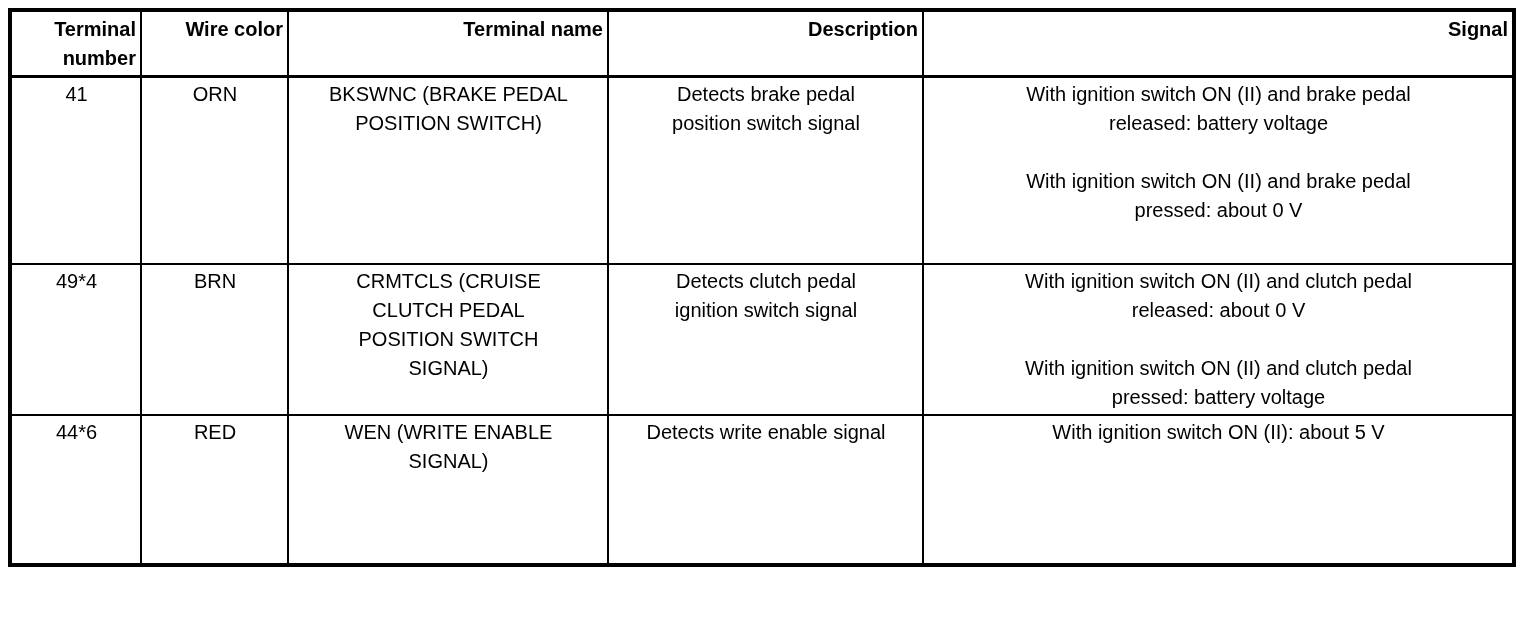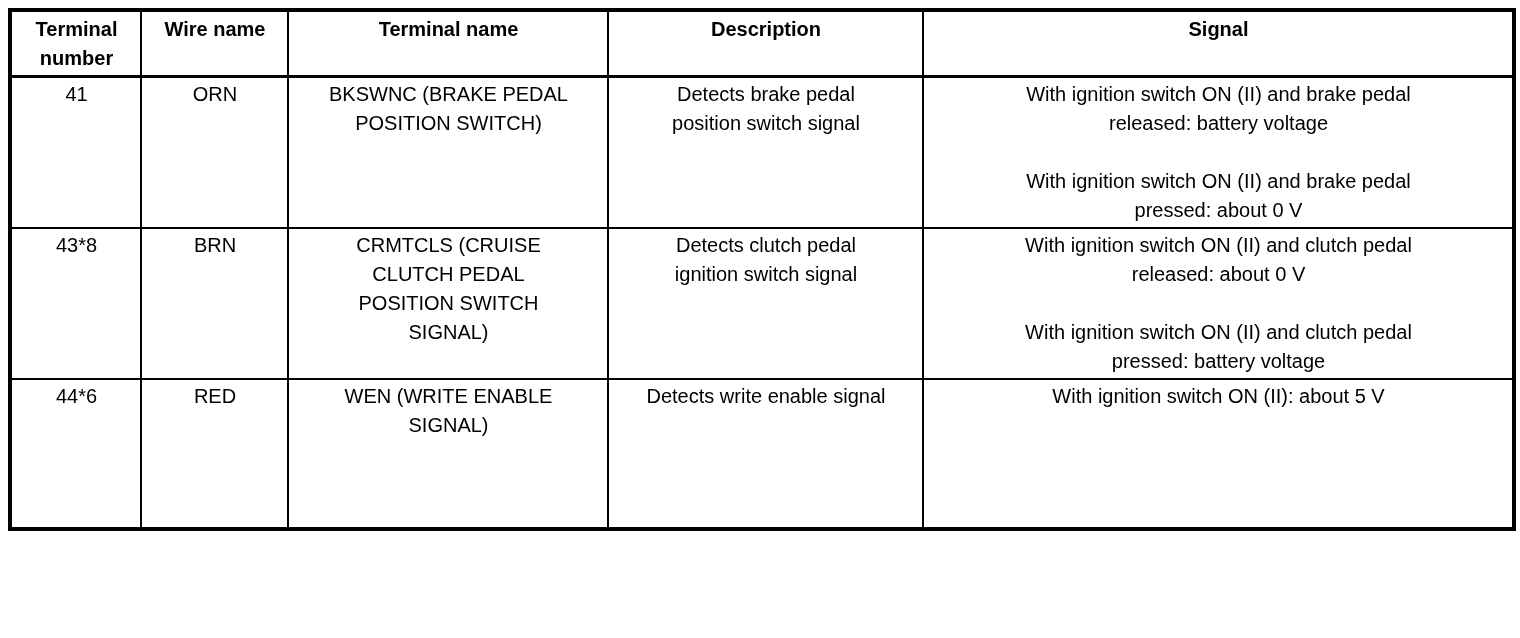--- a/index.html
+++ b/index.html
@@ -31,26 +31,26 @@
     border: 2px solid #000000;
     vertical-align: top;
     font-size: 20px;
     line-height: 29px;
     white-space: pre-line;
     overflow: hidden;
     padding: 2px 4px 2px 5px;
   }
   thead th {
     font-weight: bold;
-    text-align: center;
+    text-align: right;
     border-bottom: 3px solid #000000;
     padding-top: 3px;
   }
   thead tr { height: 63px; }
-  tbody tr:nth-child(1) { height: 151px; }
+  tbody tr:nth-child(1) { height: 187px; }
   tbody tr:nth-child(2) { height: 92px;  }
   tbody tr:nth-child(3) { height: 150px; }
   tbody tr:nth-child(4) { height: 57px;  }
   tbody tr:nth-child(5) { height: 91px;  }
   td.center { text-align: center; }
   td.left   { text-align: center; }
 </style>
 </head>
 <body>
 
@@ -58,42 +58,42 @@
   <colgroup>
     <col class="c1">
       <col class="c2">
       <col class="c3">
       <col class="c4">
       <col class="c5">
   </colgroup>
   <thead>
     <tr>
       <th>Terminal number</th>
-      <th>Wire name</th>
+      <th>Wire color</th>
       <th>Terminal name</th>
       <th>Description</th>
       <th>Signal</th>
     </tr>
   </thead>
   <tbody>
       <tr>
         <td class="center">41</td>
         <td class="center">ORN</td>
         <td class="left">BKSWNC (BRAKE PEDAL
 POSITION SWITCH)</td>
         <td class="left">Detects brake pedal
 position switch signal</td>
         <td class="left">With ignition switch ON (II) and brake pedal
 released: battery voltage
 
 With ignition switch ON (II) and brake pedal
 pressed: about 0 V</td>
       </tr>
       <tr>
-        <td class="center">43*8</td>
+        <td class="center">49*4</td>
         <td class="center">BRN</td>
         <td class="left">CRMTCLS (CRUISE
 CLUTCH PEDAL
 POSITION SWITCH
 SIGNAL)</td>
         <td class="left">Detects clutch pedal
 ignition switch signal</td>
         <td class="left">With ignition switch ON (II) and clutch pedal
 released: about 0 V
 

